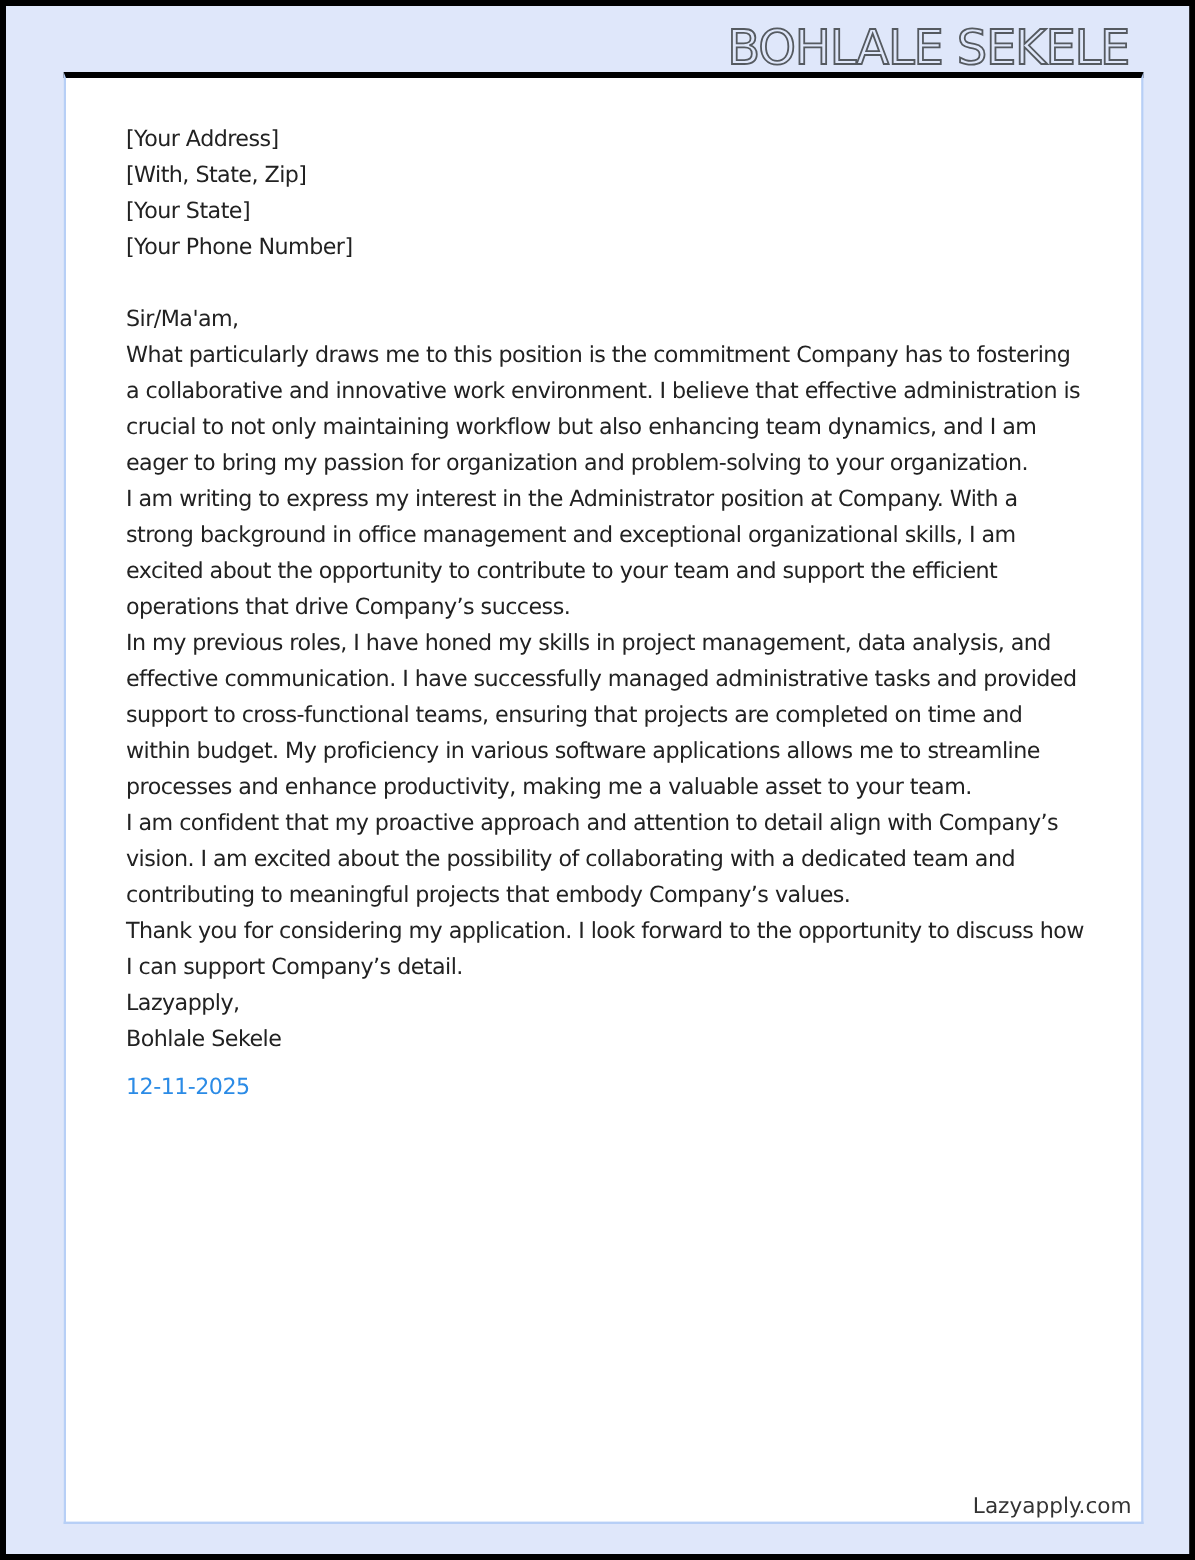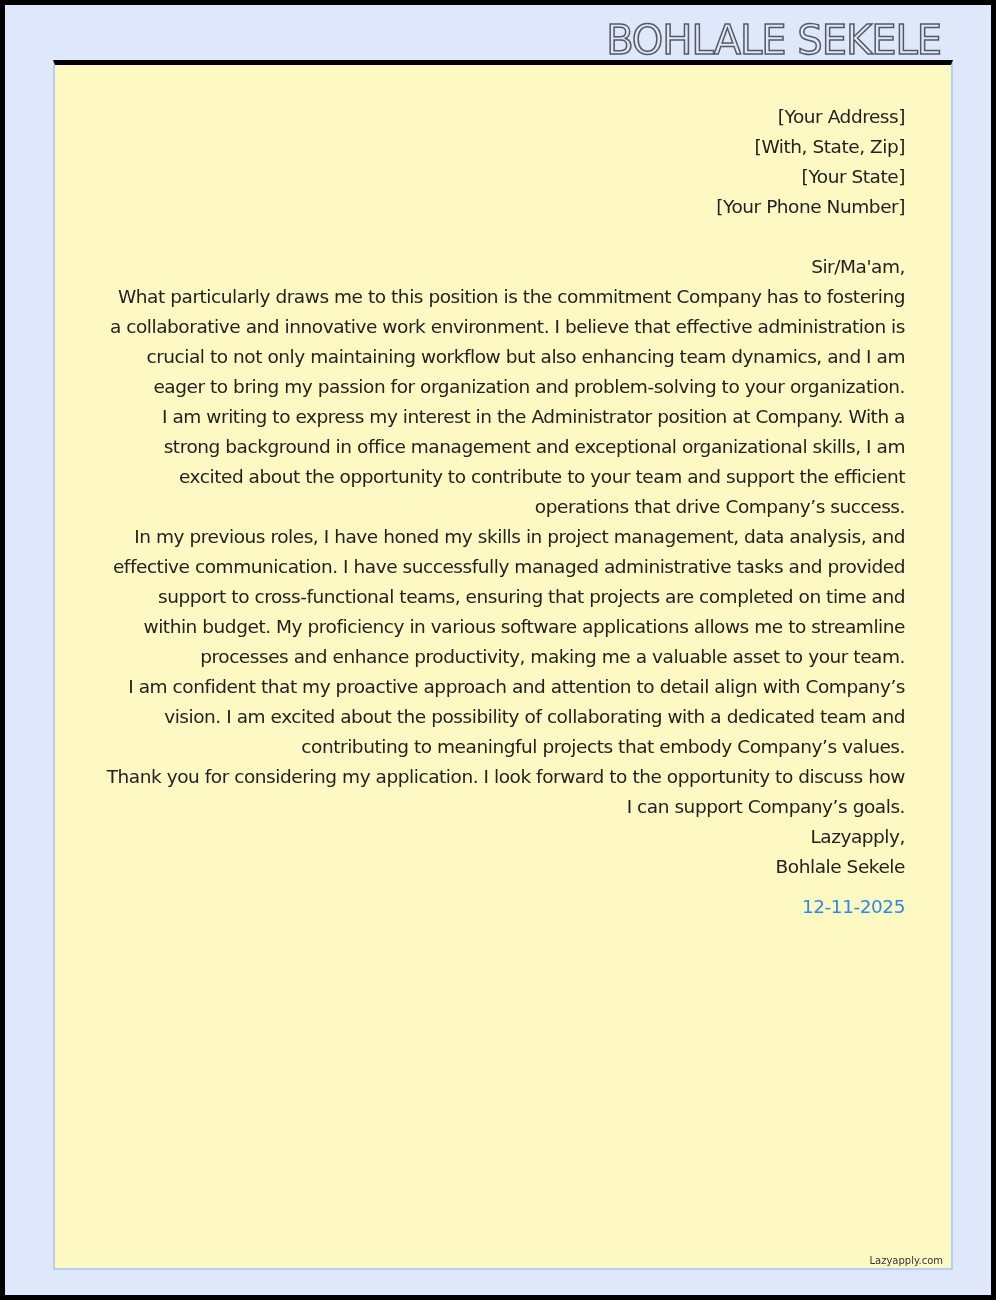--- a/index.html
+++ b/index.html
@@ -14,41 +14,40 @@
       background: #000000;
       font-family: "DejaVu Sans", sans-serif;
     }
     .frame {
       position: absolute;
       left: 5px;
       top: 5px;
       width: 986px;
       height: 1290px;
       background: #dfe7fa;
-      text-align: right;
     }
     .header-name {
       position: absolute;
       right: 50px;
       top: 13px;
       font-family: "DejaVu Sans", sans-serif;
       font-size: 40px;
       line-height: 44px;
       letter-spacing: -1px;
       color: #dfe7fa;
       -webkit-text-stroke: 1.5px #555a60;
       white-space: nowrap;
     }
     .page {
       position: absolute;
       left: 48px;
       top: 55px;
       width: 896px;
       height: 1203px;
-      background: #fef9c3;
+      background: #ffffff;
       border-top: 5px solid #000000;
       border-left: 2px solid #b7cff6;
       border-right: 2px solid #b7cff6;
       border-bottom: 2px solid #b7cff6;
       text-decoration: underline;
     }
     .content {
       position: absolute;
       left: 50px;
       top: 37px;
@@ -64,28 +63,27 @@
     }
     .block {
       margin-bottom: 30px;
     }
     .line {
       display: block;
     }
     .date-stamp {
       color: #2b8be6;
       margin-top: 10px;
-      margin-left: 44px;
     }
     .footer-mark {
       position: absolute;
       right: 8px;
       bottom: 2px;
       font-family: "DejaVu Sans", sans-serif;
-      font-size: 10px;
+      font-size: 18px;
       color: #333333;
     }
   </style>
 </head>
 <body>
 
 <div class="frame">
   <div class="header-name">BOHLALE SEKELE</div>
 
   <div class="page">
@@ -97,21 +95,21 @@
         <span class="line">[Your State]</span>
         <span class="line">[Your Phone Number]</span>
       </div>
 
       <p class="block">Sir/Ma'am,</p>
 
       <p class="block">What particularly draws me to this position is the commitment Company has to fostering a collaborative and innovative work environment. I believe that effective administration is crucial to not only maintaining workflow but also enhancing team dynamics, and I am eager to bring my passion for organization and problem-solving to your organization.</p>
       <p class="block">I am writing to express my interest in the Administrator position at Company. With a strong background in office management and exceptional organizational skills, I am excited about the opportunity to contribute to your team and support the efficient operations that drive Company’s success.</p>
       <p class="block">In my previous roles, I have honed my skills in project management, data analysis, and effective communication. I have successfully managed administrative tasks and provided support to cross-functional teams, ensuring that projects are completed on time and within budget. My proficiency in various software applications allows me to streamline processes and enhance productivity, making me a valuable asset to your team.</p>
       <p class="block">I am confident that my proactive approach and attention to detail align with Company’s vision. I am excited about the possibility of collaborating with a dedicated team and contributing to meaningful projects that embody Company’s values.</p>
-      <p class="block">Thank you for considering my application. I look forward to the opportunity to discuss how I can support Company’s goals.</p>
+      <p class="block">Thank you for considering my application. I look forward to the opportunity to discuss how I can support Company’s detail.</p>
 
       <div>
         <span class="line">Lazyapply,</span>
         <span class="line">Bohlale Sekele</span>
         <span class="line date-stamp">12-11-2025</span>
       </div>
 
     </div>
     <div class="footer-mark">Lazyapply.com</div>
   </div>

